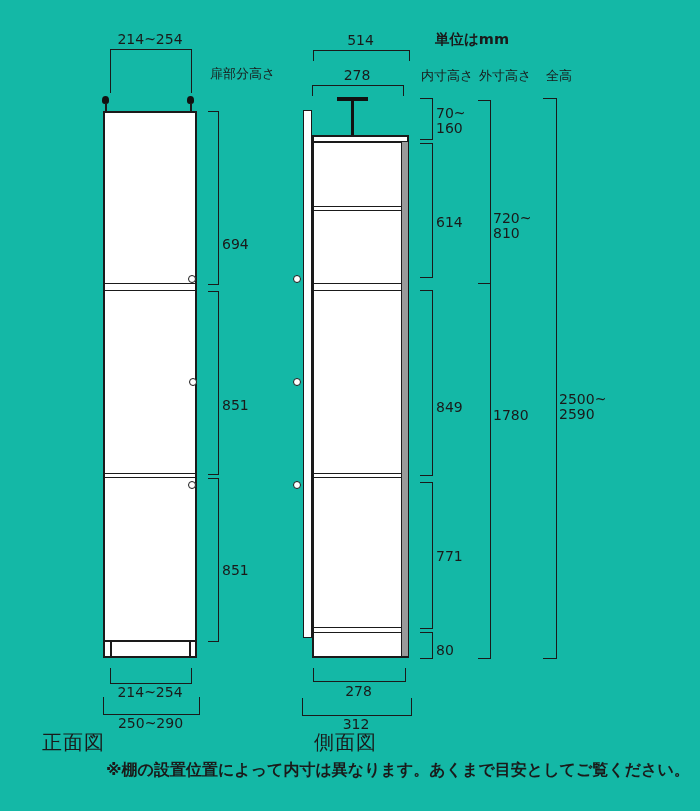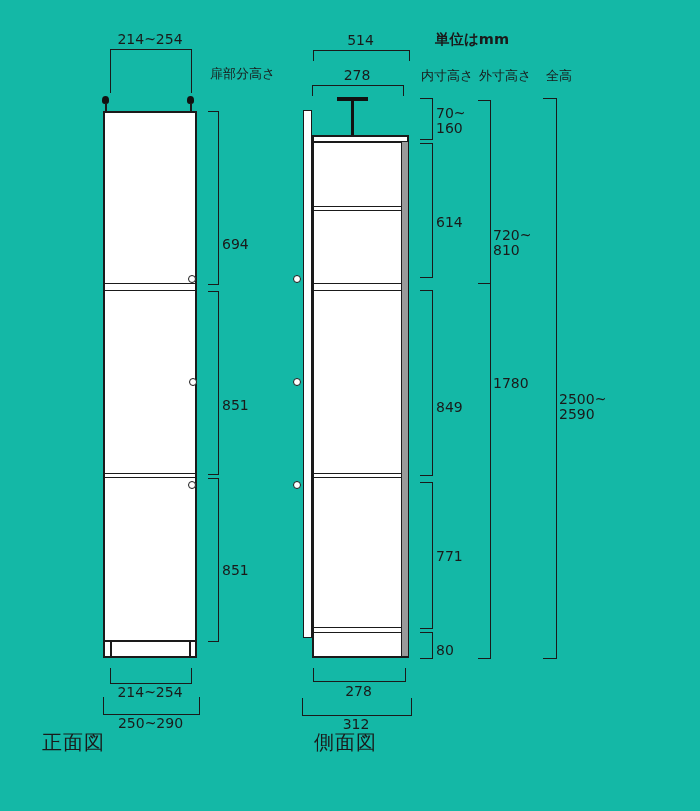--- a/index.html
+++ b/index.html
@@ -108,21 +108,22 @@
   <div class="brk-right" style="left:420px;top:143px;width:12px;height:133px;"></div>
   <div class="txt" style="left:436px;top:215px;">614</div>
   <div class="brk-right" style="left:420px;top:290px;width:12px;height:184px;"></div>
   <div class="txt" style="left:436px;top:400px;">849</div>
   <div class="brk-right" style="left:420px;top:482px;width:12px;height:145px;"></div>
   <div class="txt" style="left:436px;top:549px;">771</div>
   <div class="brk-right" style="left:420px;top:632px;width:12px;height:25px;"></div>
   <div class="txt" style="left:436px;top:643px;">80</div>
 
   <div class="brk-right" style="left:478px;top:100px;width:12px;height:182px;"></div>
-  <div class="txt" style="left:493px;top:211px;margin-top:17px;"><span>720~</span><br><span>810</span></div>
+  <div class="txt" style="left:493px;top:211px;"><span>720~</span><br><span>810</span></div>
   <div class="brk-right" style="left:478px;top:283px;width:12px;height:374px;"></div>
-  <div class="txt" style="left:493px;top:376px;">1780</div>
+  <div class="txt" style="left:493px;top:408px;">1780</div>
 
   <div class="brk-right" style="left:543px;top:98px;width:13px;height:559px;"></div>
   <div class="txt" style="left:559px;top:392px;"><span>2500~</span><br><span>2590</span></div>
 
+  <div class="txt bold" style="left:106px;top:762px;font-size:16px;">※棚の設置位置によって内寸は異なります。あくまで目安としてご覧ください。</div>
 
 </div>
 
 </body></html>

